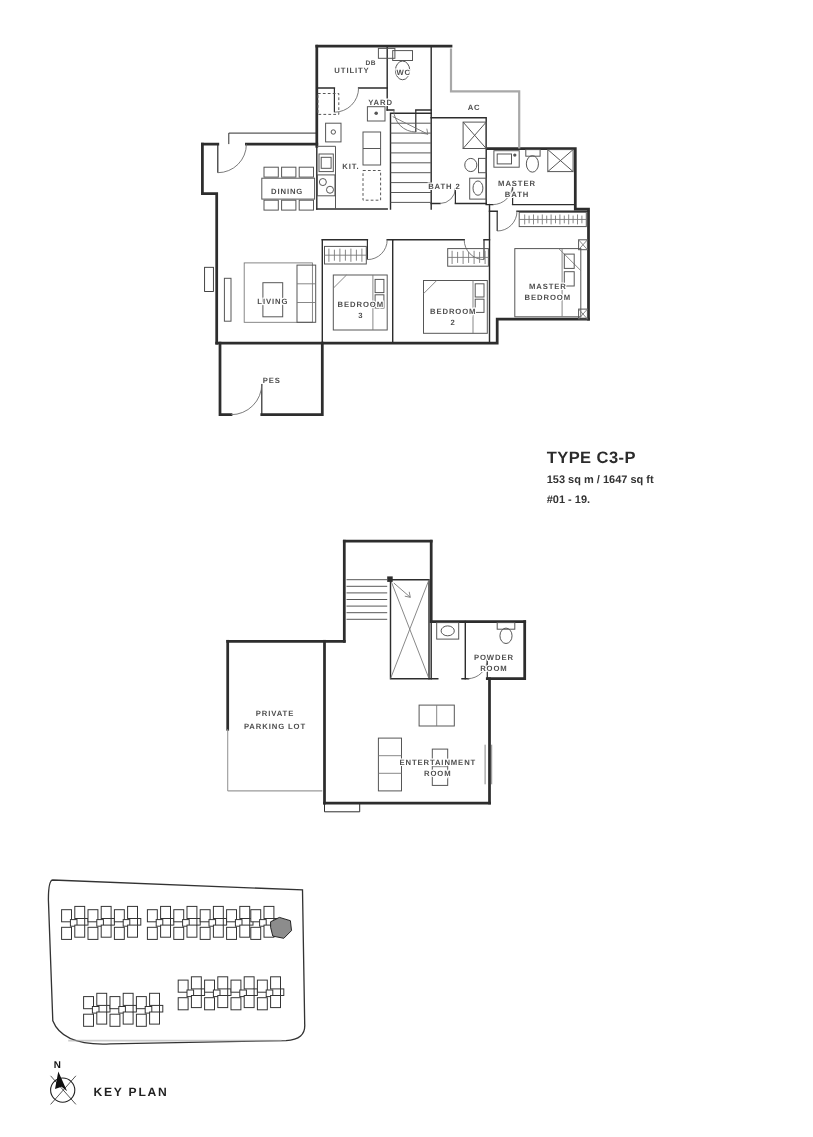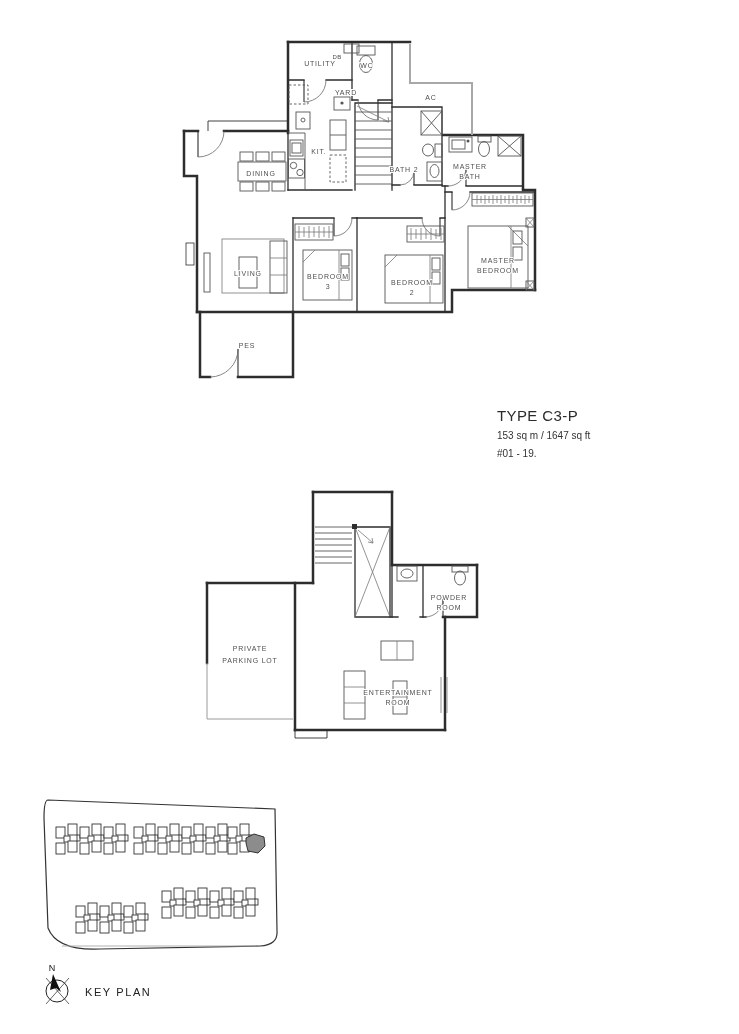--- a/index.html
+++ b/index.html
@@ -1,18 +1,18 @@
 <!DOCTYPE html>
 <html><head>
 <meta charset="utf-8">
 <title>TYPE C3-P</title>
 <style>
   html,body{margin:0;padding:0;background:#fff;}
   .canvas{position:relative;width:739px;height:1034px;background:#ffffff;overflow:hidden;margin:0 auto;
-          font-family:"Liberation Sans",sans-serif;}
+          font-family:"Liberation Sans",sans-serif;font-weight:bold;}
   svg{position:absolute;left:0;top:0;}
   svg text{font-family:"Liberation Sans",sans-serif;fill:#4f4f4f;
            paint-order:stroke;stroke:#ffffff;stroke-width:2px;}
   .lbl{font-size:7px;letter-spacing:.8px;text-anchor:middle;}
   .lbl-sm{font-size:6px;letter-spacing:.4px;text-anchor:middle;}
   .title{font-size:15px;letter-spacing:.4px;fill:#2b2b2b;stroke-width:0;text-anchor:start;}
   .sub{font-size:10px;fill:#333;stroke-width:0;text-anchor:start;}
   .keyplan-lbl{font-size:11px;letter-spacing:1.6px;fill:#222;stroke-width:0;text-anchor:start;}
   .north-lbl{font-size:9px;fill:#111;stroke-width:0;text-anchor:middle;}
   .wall{stroke:#2d2d2d;stroke-width:2.5;fill:none;stroke-linecap:square;}

